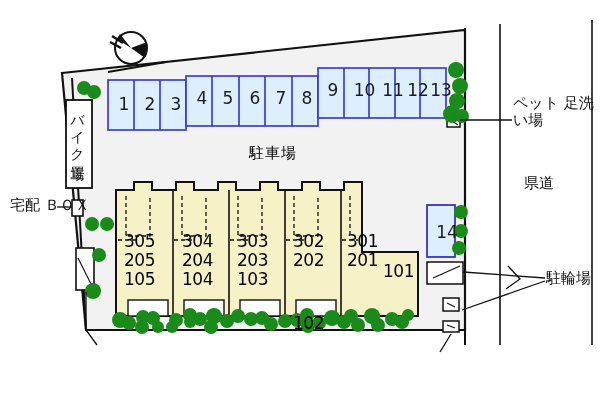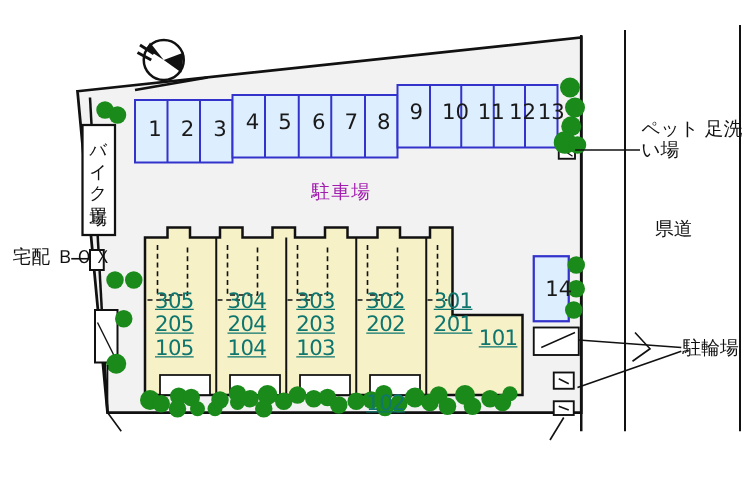--- a/index.html
+++ b/index.html
@@ -25,44 +25,43 @@
   .stall-num {
     position: absolute;
     font-size: 17px;
     color: #1a1a1a;
     text-align: center;
     font-family: "DejaVu Sans", "Liberation Sans", sans-serif;
   }
   .unit-num {
     position: absolute;
     font-size: 17px;
-    color: #0f766e;
+    color: #000000;
     letter-spacing: -0.5px;
     font-family: "DejaVu Sans", "Liberation Sans", sans-serif;
-    text-decoration: underline;
   }
   .callout {
     position: absolute;
     font-size: 15px;
     color: #111111;
     line-height: 1.15;
   }
   .vert {
     position: absolute;
     writing-mode: vertical-rl;
     text-orientation: upright;
     font-size: 14px;
     letter-spacing: 1px;
     color: #111111;
     line-height: 1.0;
   }
   .center-lbl {
     position: absolute;
     font-size: 15px;
-    color: #a21caf;
+    color: #000000;
     letter-spacing: 1px;
   }
 </style>
 </head>
 <body>
 
 <div id="stage">
 
   <svg width="600" height="400" viewBox="0 0 600 400">
 

